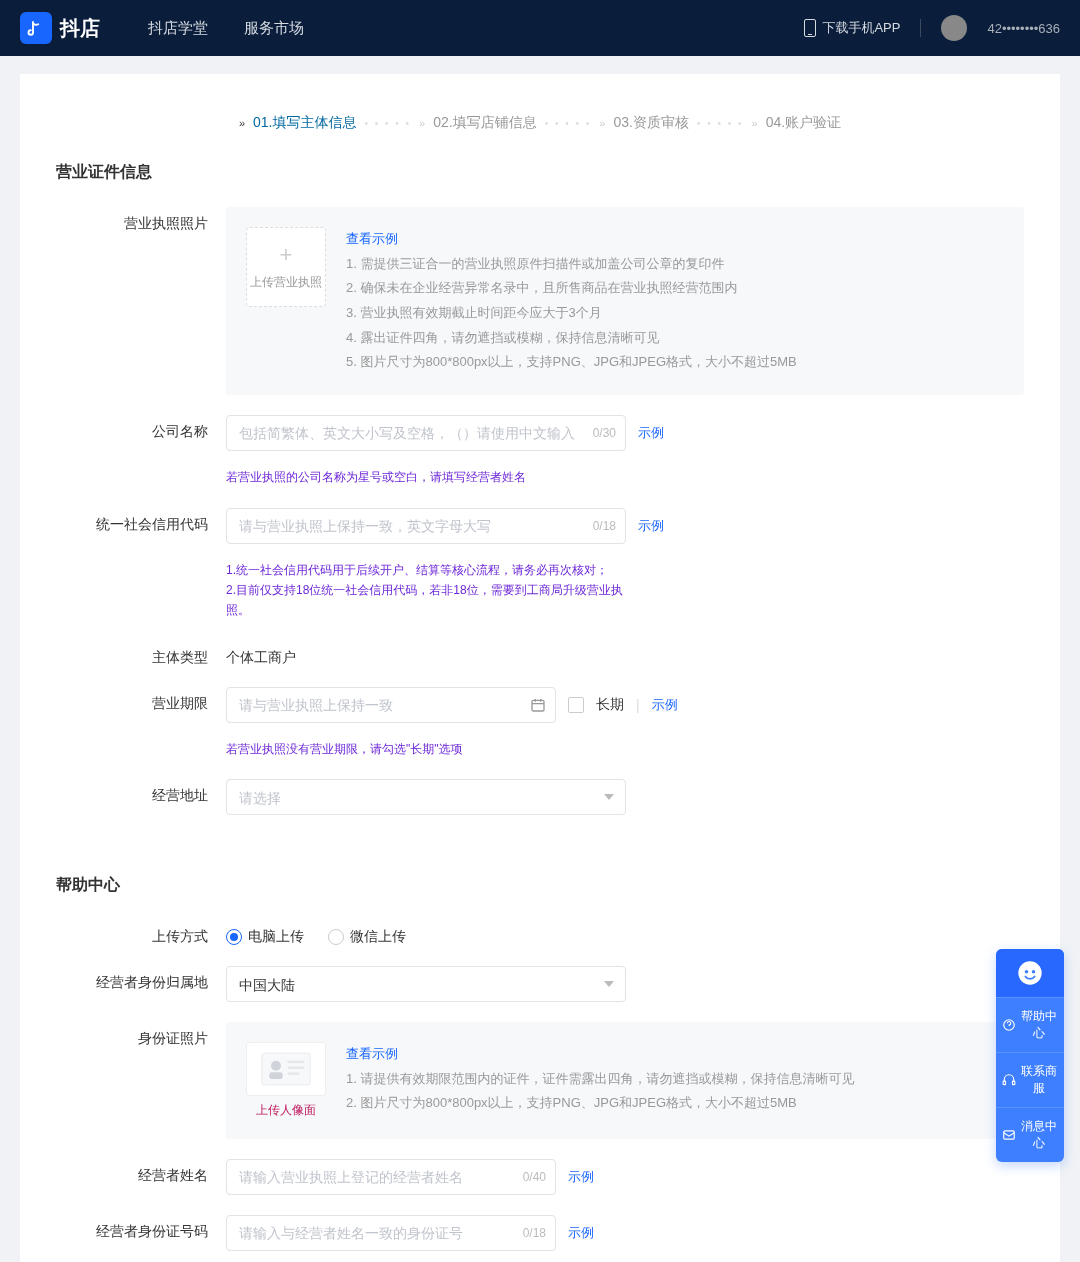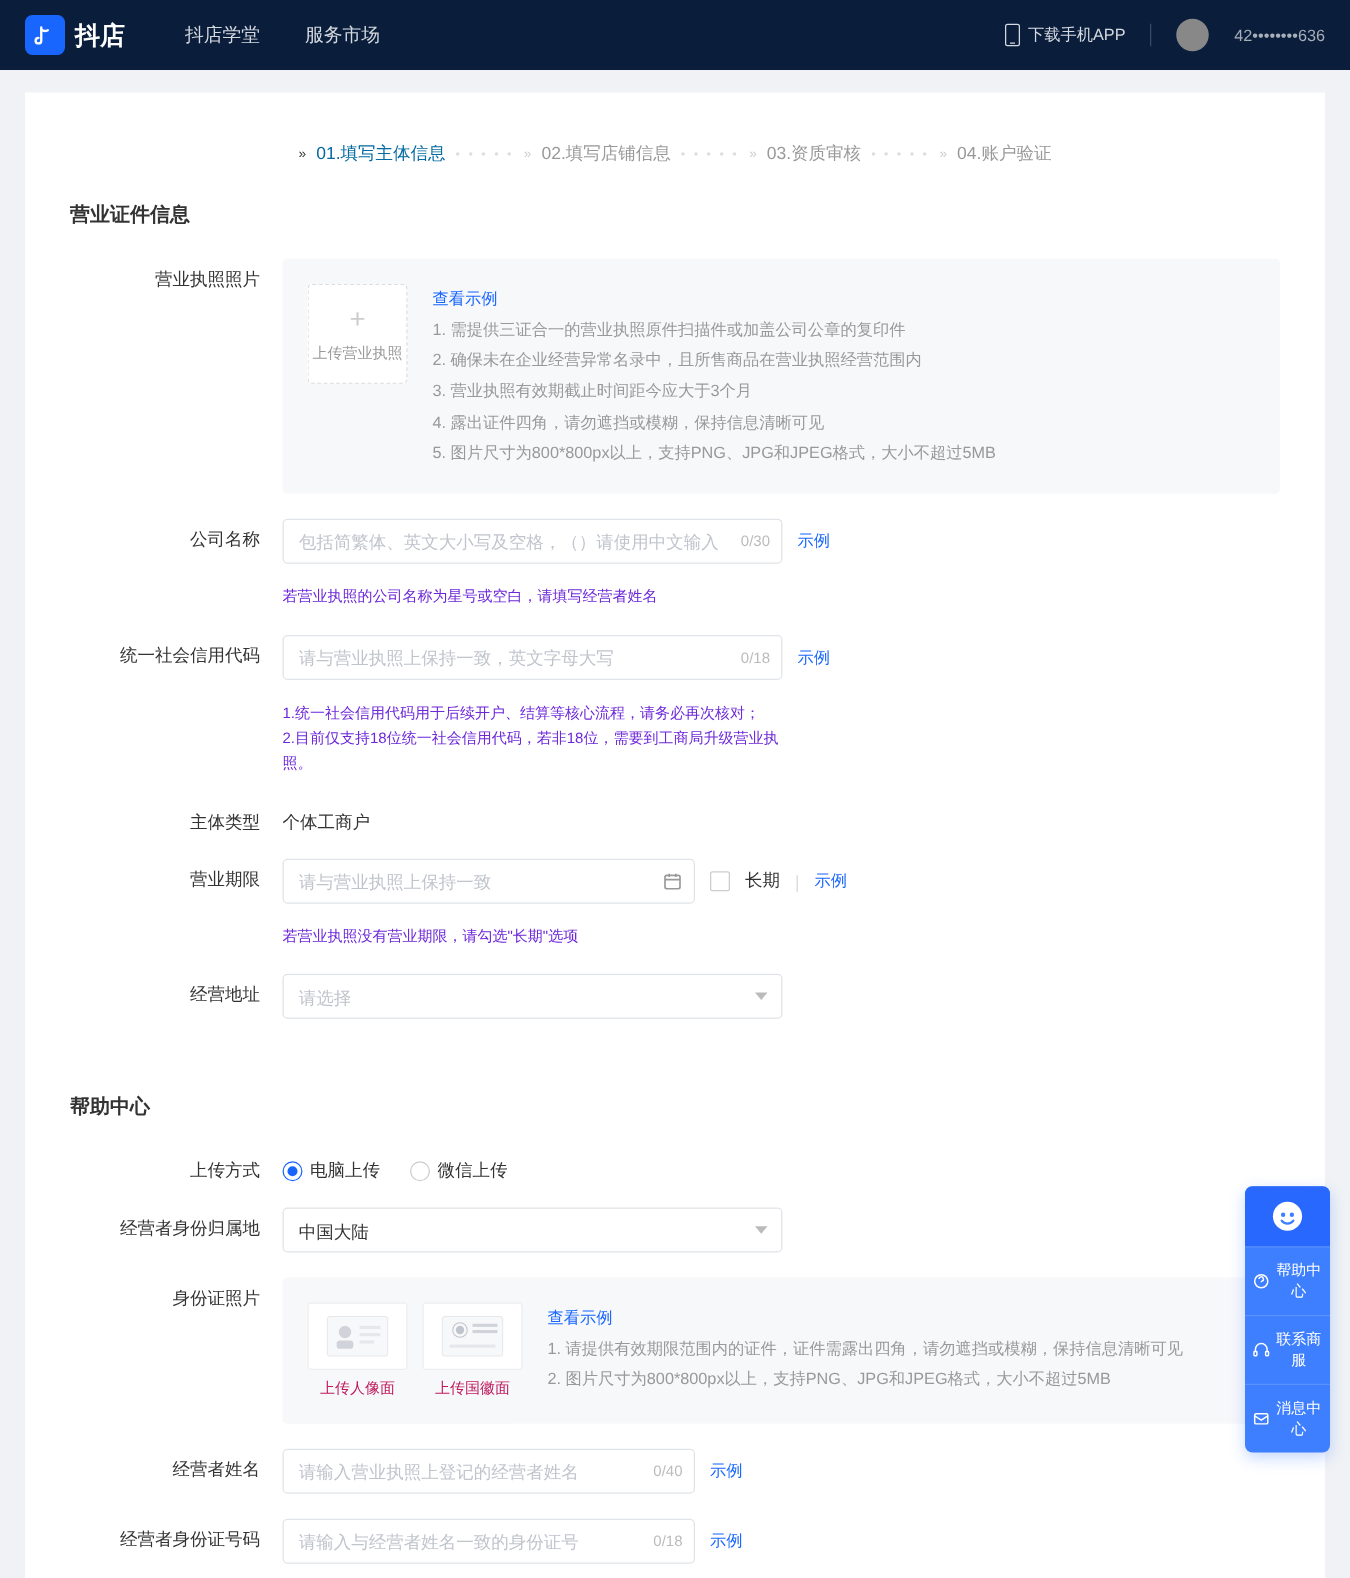--- a/index.html
+++ b/index.html
@@ -233,33 +233,20 @@
                       <rect x="1" y="1" width="58" height="38" rx="3" fill="#f7f8fa" stroke="#e5e7eb"></rect>
                       <circle cx="18" cy="16" r="6" fill="#d0d4da"></circle>
                       <rect x="10" y="24" width="16" height="8" rx="3" fill="#d0d4da"></rect>
                       <rect x="32" y="10" width="20" height="3" fill="#e5e7eb"></rect>
                       <rect x="32" y="17" width="20" height="3" fill="#e5e7eb"></rect>
                       <rect x="32" y="24" width="14" height="3" fill="#e5e7eb"></rect>
                     </svg>
         </div>
         <div class="id-label">上传人像面</div>
        </div>
-       <div class="id-upload">
-        <div class="id-preview">
-         <svg viewBox="0 0 60 40">
-                      <rect x="1" y="1" width="58" height="38" rx="3" fill="#f7f8fa" stroke="#e5e7eb"></rect>
-                      <circle cx="18" cy="14" r="7" fill="none" stroke="#c0c4cc" stroke-width="1"></circle>
-                      <circle cx="18" cy="14" r="4" fill="#c0c4cc"></circle>
-                      <rect x="30" y="8" width="24" height="3" fill="#d0d4da"></rect>
-                      <rect x="30" y="14" width="24" height="3" fill="#d0d4da"></rect>
-                      <rect x="8" y="28" width="44" height="3" fill="#e5e7eb"></rect>
-                    </svg>
-        </div>
-        <div class="id-label">上传国徽面</div>
-       </div>
       </div>
       <div class="tips">
        <span class="link">查看示例</span><br>
        <span>1. 请提供有效期限范围内的证件，证件需露出四角，请勿遮挡或模糊，保持信息清晰可见</span><br>
        <span>2. 图片尺寸为800*800px以上，支持PNG、JPG和JPEG格式，大小不超过5MB</span>
       </div>
      </div>
     </div>
    </div>
 

